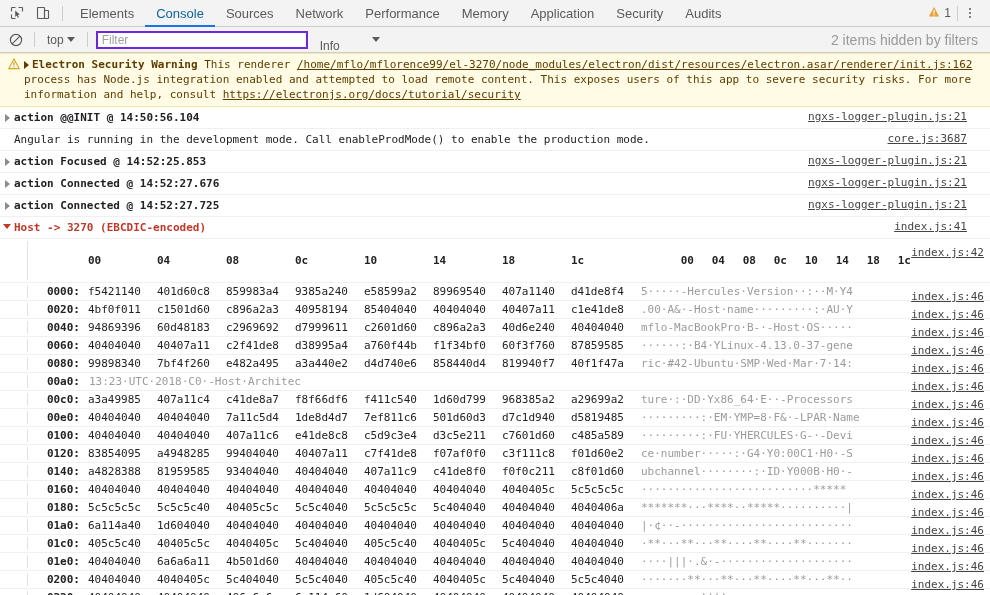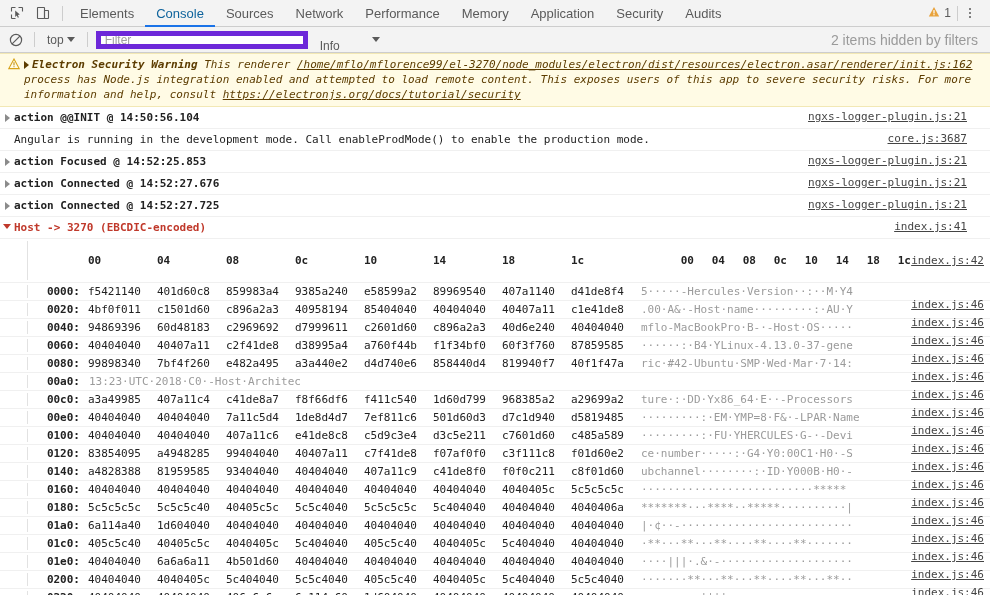--- a/index.html
+++ b/index.html
@@ -94,21 +94,21 @@
   }
   .caret-down {
     width: 0; height: 0;
     border-left: 4px solid transparent;
     border-right: 4px solid transparent;
     border-top: 5px solid #5a5a5a;
     display: inline-block;
   }
   #filter-input {
     width: 212px; height: 18px;
-    border: 5px solid #6d28d9;
+    border: 2px solid #6d28d9;
     background: #fff;
     font-family: "Liberation Sans", sans-serif;
     font-size: 12px;
     color: #333;
     padding: 0 4px;
     outline: none;
     margin-left: 2px;
   }
   #filter-input::placeholder { color: #a0a0a0; }
   #level-selector {
@@ -169,21 +169,20 @@
     width: 16px; margin: 1px 0 0 6px;
     display: flex; justify-content: center;
   }
   #electron-warning .warn-text {
     font-family: "DejaVu Sans Mono", monospace;
     font-size: 11px;
     line-height: 15px;
     color: #5c3c00;
     padding-left: 2px;
     padding-right: 8px;
-    font-style: italic;
   }
   #electron-warning .wtitle { font-weight: bold; }
   #electron-warning a {
     color: #5c3c00;
     text-decoration: underline;
   }
   .tri-right {
     display: inline-block;
     width: 0; height: 0;
     border-top: 4px solid transparent;
@@ -265,21 +264,21 @@
     padding-left: 4px;
   }
   .hexrow .ascii {
     flex: 0 0 auto;
     color: #9b9b9b;
     white-space: pre;
     padding-left: 5px;
     letter-spacing: 0px;
   }
   .hexrow .src-link {
-    position: absolute; right: 6px; top: 15px;
+    position: absolute; right: 6px; top: 7px;
     font-family: "DejaVu Sans Mono", monospace;
     font-size: 11px; color: #444;
     text-decoration: underline; cursor: pointer;
   }
   .hexrow.header .offset { color: transparent; }
   .hexrow.header .hexcells span { font-weight: bold; color: #222; }
   .hexrow.header .ascii { color: #222; font-weight: bold; }
   .hexrow.header .ascii span {
     display: inline-block; width: 31px;
   }

